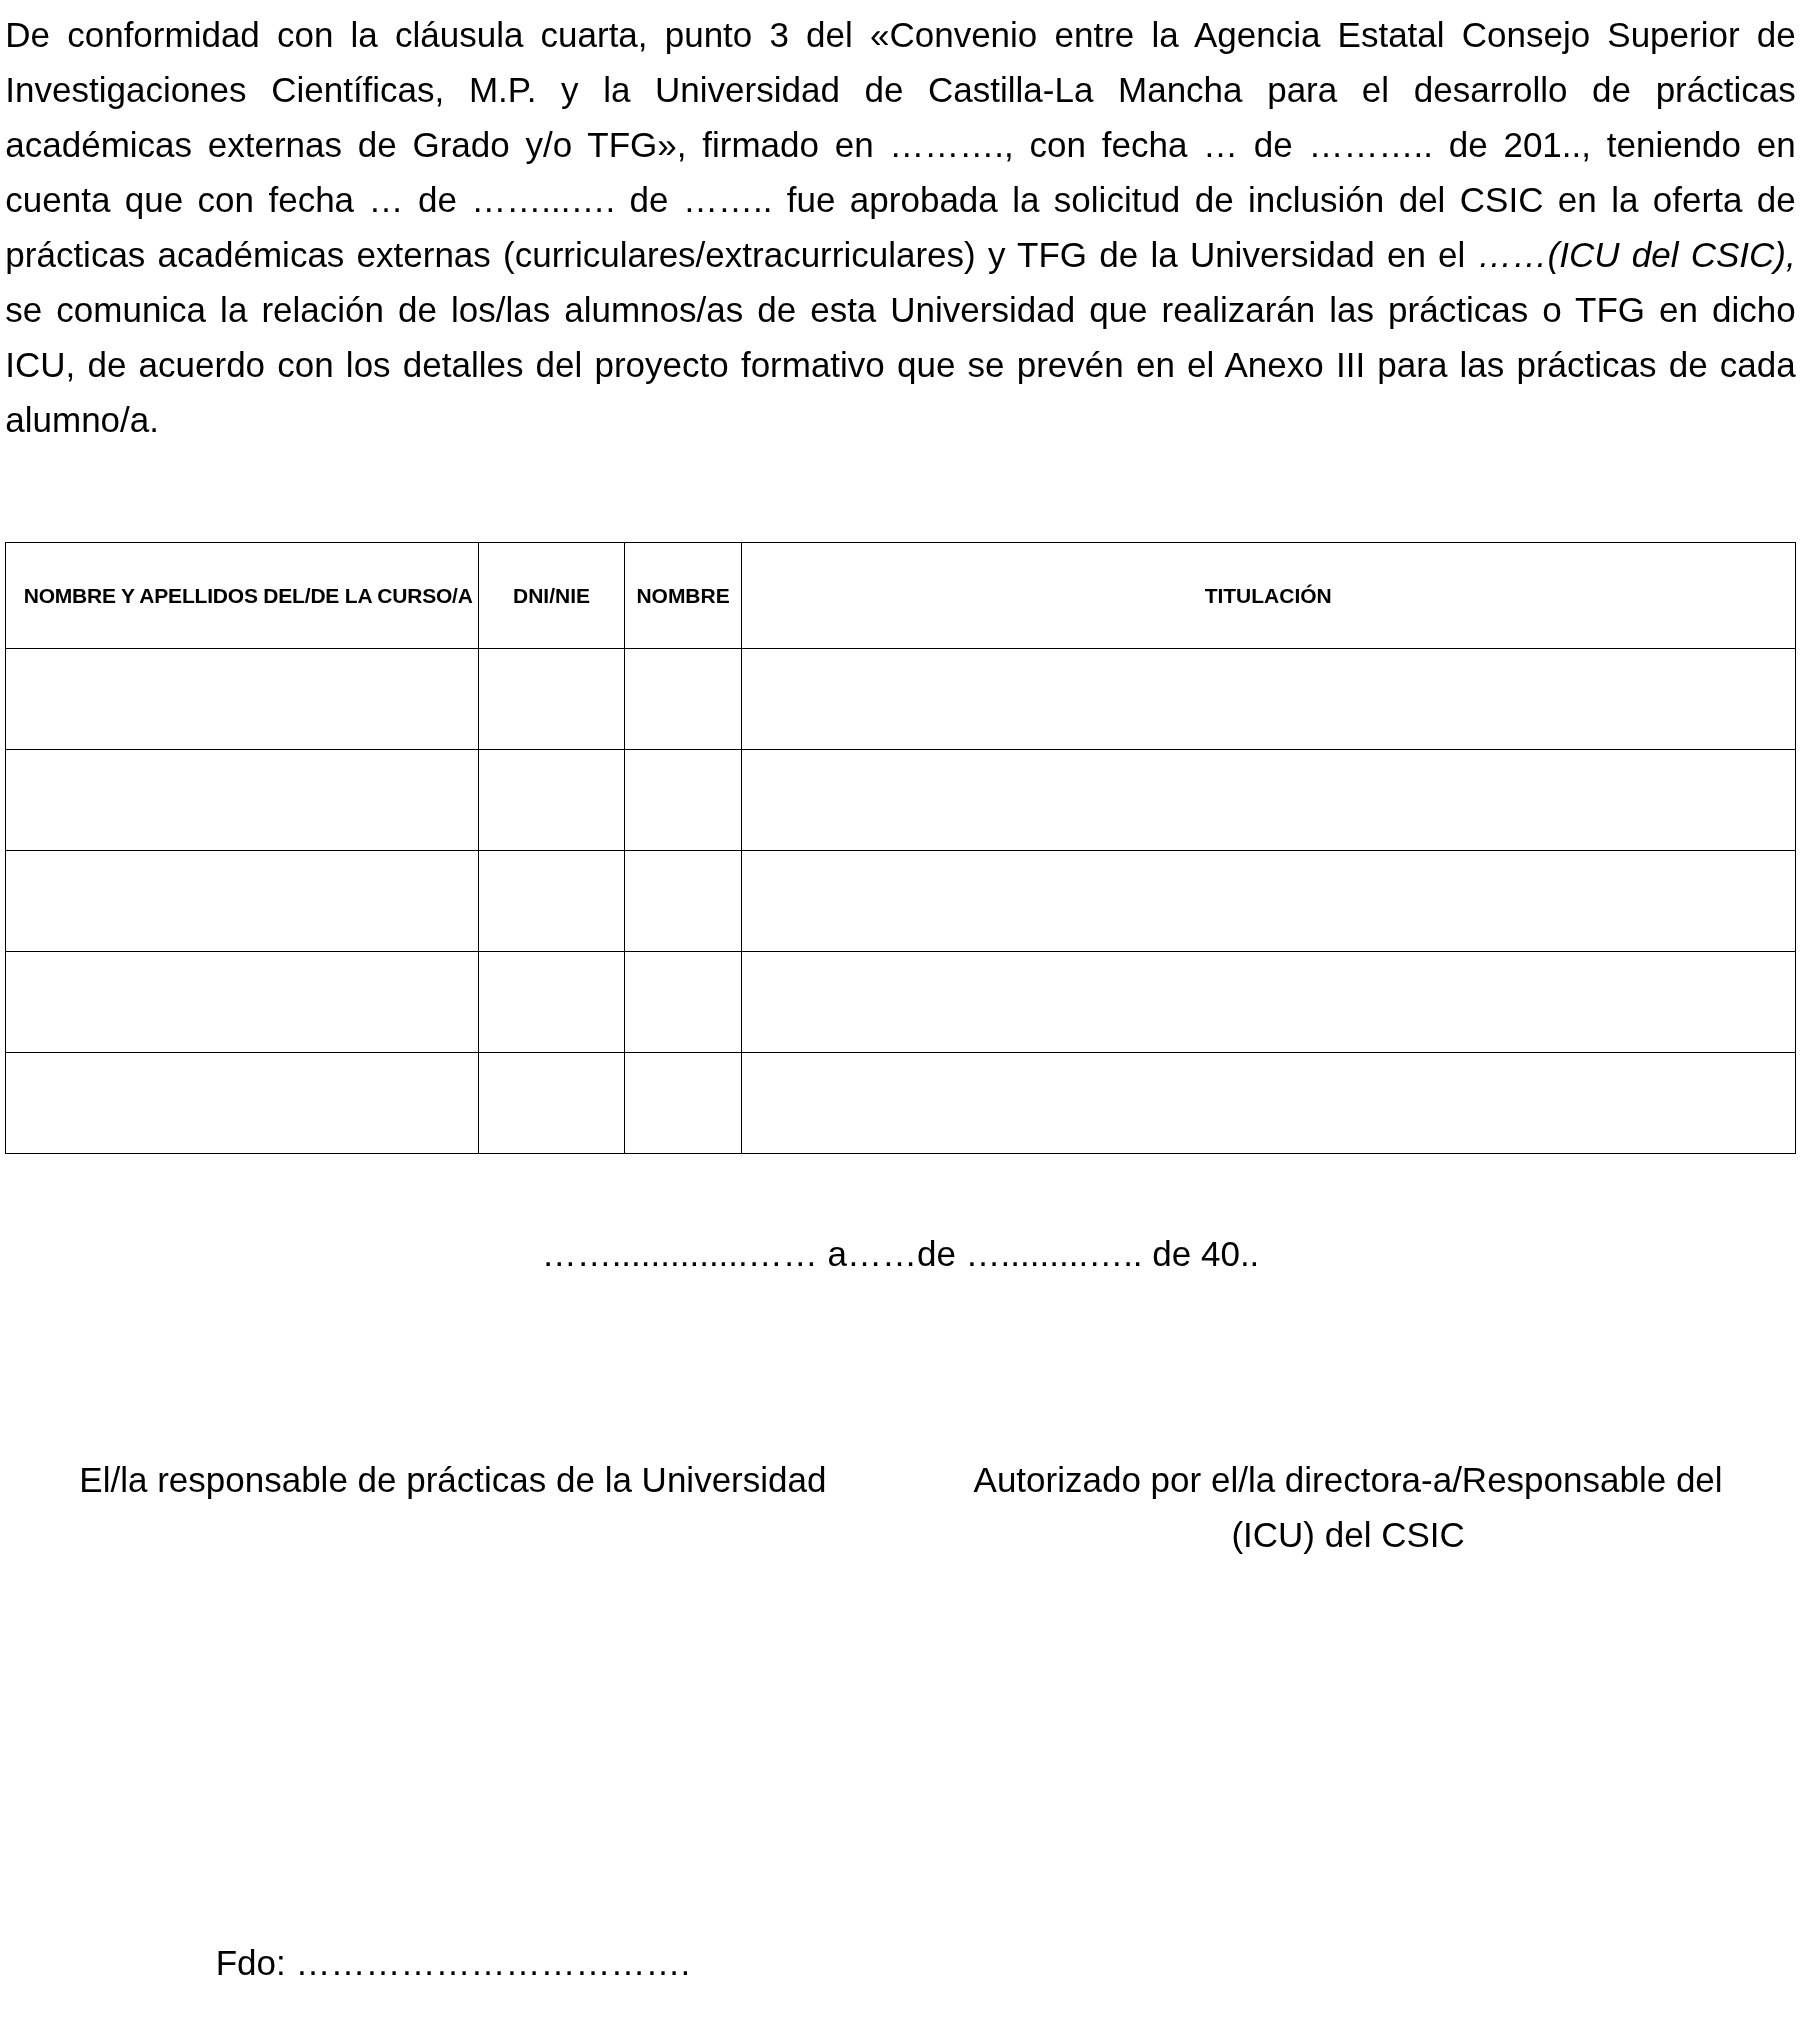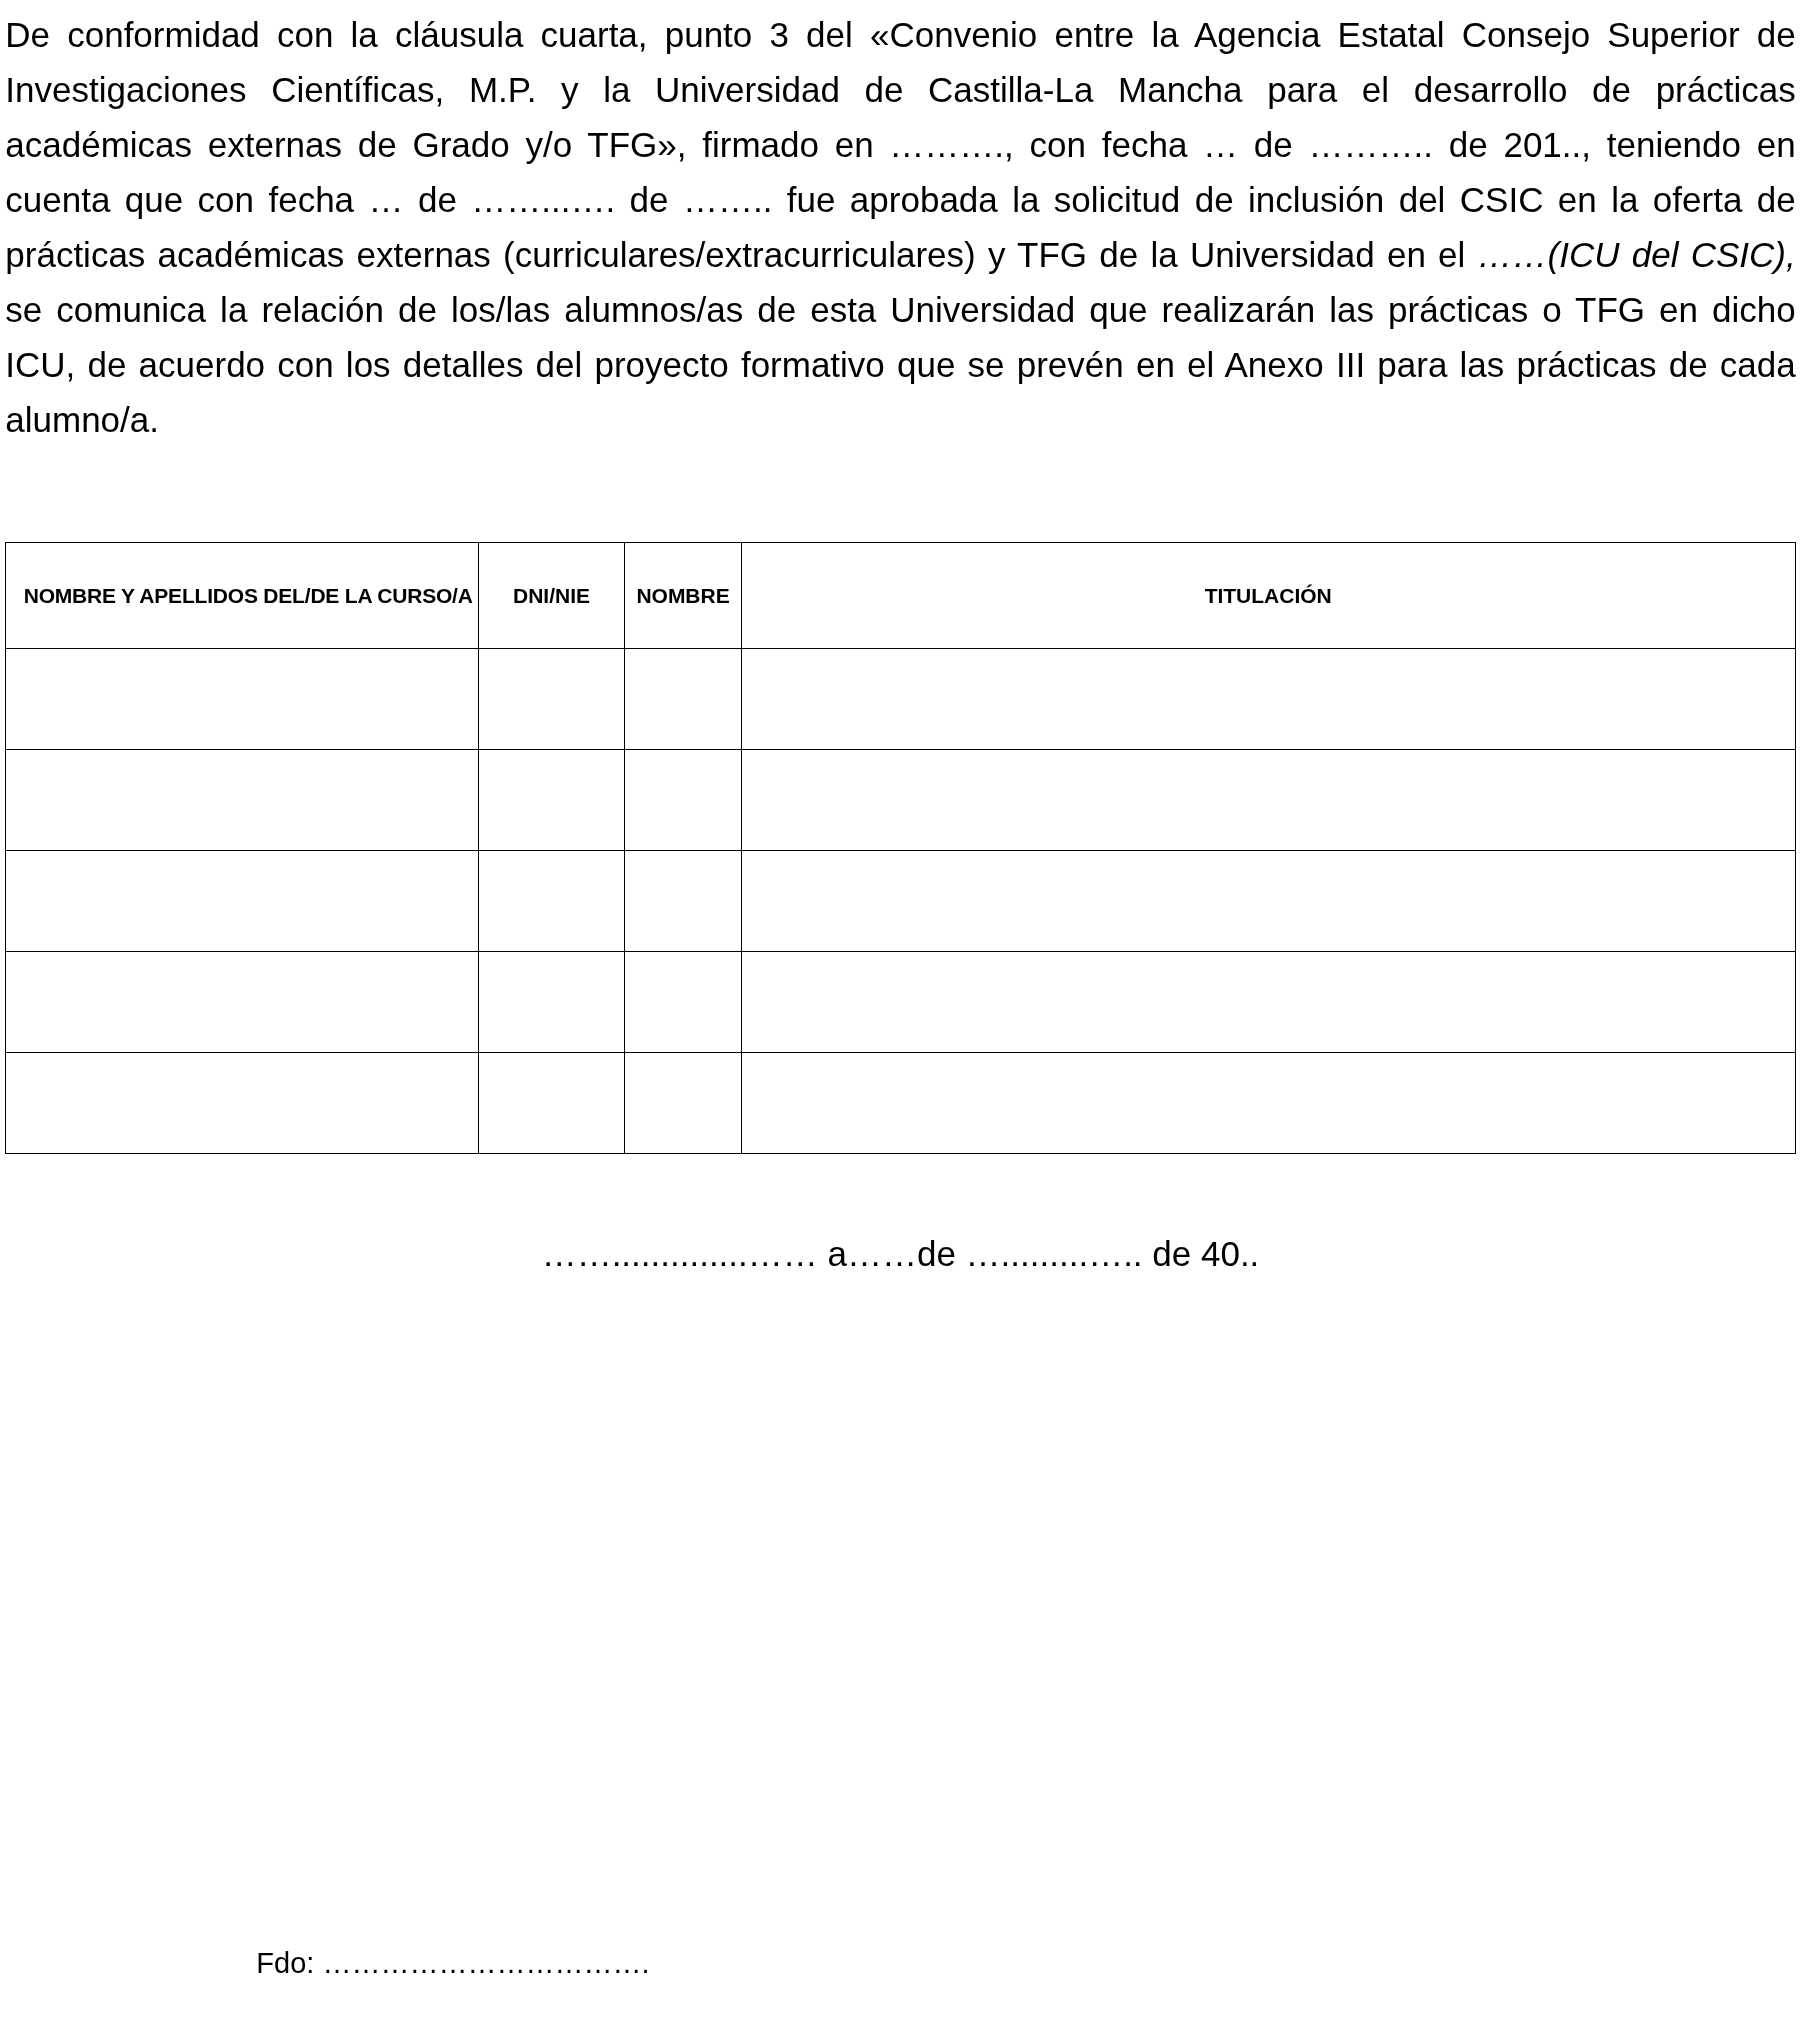--- a/index.html
+++ b/index.html
@@ -69,21 +69,21 @@
     width: 50%;
     text-align: center;
   }
 
   .fdo-row {
     position: absolute;
     left: 5.3px;
     right: 5.3px;
     top: 1941px;
     display: flex;
-    font-size: 29px;
+    font-size: 35px;
     line-height: 44px;
   }
 </style>
 </head>
 <body>
 
 <div class="page">
 
   <p class="intro"><span>De conformidad con la cláusula cuarta, punto 3 del «Convenio entre la Agencia Estatal Consejo Superior de Investigaciones Científicas, M.P. y la Universidad de Castilla-La Mancha para el desarrollo de prácticas académicas externas de Grado y/o TFG», firmado en ………., con fecha … de ……….. de 201.., teniendo en cuenta que con fecha … de ……...…. de …….. fue aprobada la solicitud de inclusión del CSIC en la oferta de prácticas académicas externas (curriculares/extracurriculares) y TFG de la Universidad en el </span><span class="italic">……(ICU del CSIC),</span><span> se comunica la relación de los/las alumnos/as de esta Universidad que realizarán las prácticas o TFG en dicho ICU, de acuerdo con los detalles del proyecto formativo que se prevén en el Anexo III para las prácticas de cada alumno/a.</span></p>
 
@@ -125,19 +125,28 @@
           <td></td>
           <td></td>
           <td></td>
           <td></td>
         </tr>
       </tbody>
   </table>
 
   <p class="date-line">……..............…… a……de ….........….. de 40..</p>
 
+  <div class="sig-row">
+    <div class="sig-col">
+      <div>El/la responsable de prácticas de la Universidad</div>
+    </div>
+    <div class="sig-col">
+      <div>Autorizado por el/la directora-a/Responsable del</div>
+      <div>(ICU) del CSIC</div>
+    </div>
+  </div>
 
   <div class="fdo-row">
     <div class="sig-col">Fdo: …………………………….</div>
   </div>
 
 </div>
 
 
 </body></html>

